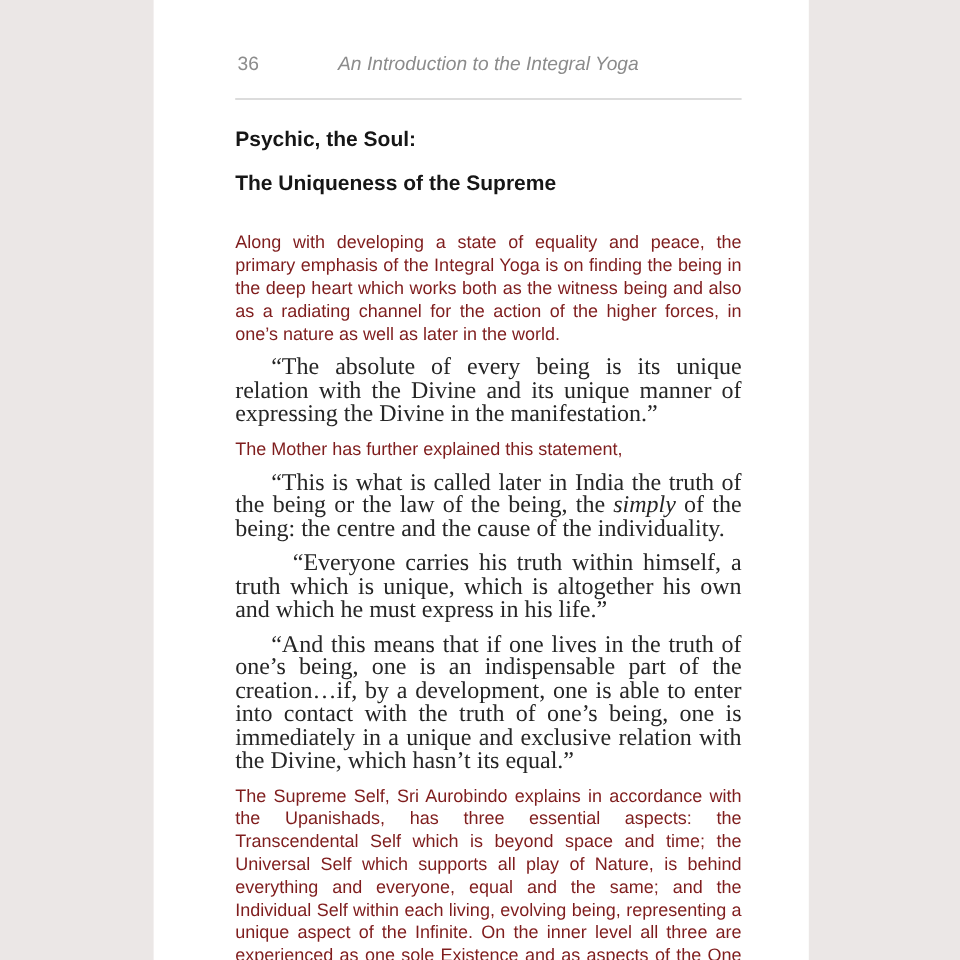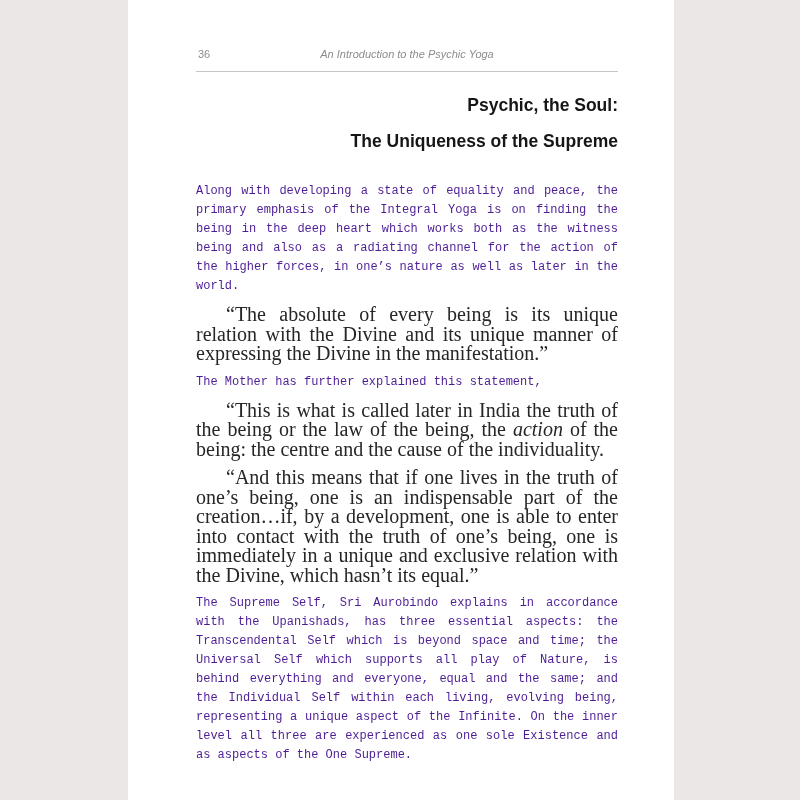--- a/index.html
+++ b/index.html
@@ -15,50 +15,50 @@
     left: 128px; top: 0;
     width: 546px; height: 800px;
     background: #ffffff;
   }
   .content {
     padding: 46px 56px 0 68px;
   }
   .header {
     position: relative;
     color: #8c8c8c;
-    font-size: 11px;
+    font-size: 16px;
     line-height: 16px;
-    padding-bottom: 9px;
+    padding-bottom: 20px;
     border-bottom: 1px solid #c6c6c6;
   }
   .page-num {
     position: absolute;
     left: 2px; top: 0;
   }
   .running-title {
     text-align: center;
     font-style: italic;
   }
   .heading {
-    text-align: right;
+    text-align: left;
     font-weight: bold;
     font-size: 17.5px;
     line-height: 20px;
     color: #161616;
     margin: 23px 0 0 0;
   }
   .heading.second {
     margin-top: 16px;
     margin-bottom: 31px;
   }
   p.sans {
-    font-family: Liberation Mono, monospace;
-    font-size: 12px;
+    font-family: Liberation Sans, sans-serif;
+    font-size: 15px;
     line-height: 19px;
-    color: #4c1d95;
+    color: #7f1d1d;
     text-align: justify;
     margin: 9px 0;
   }
   p.quote {
     font-family: "Liberation Serif", serif;
     font-size: 20px;
     line-height: 19.5px;
     color: #262626;
     text-align: justify;
     text-indent: 30px;
@@ -69,34 +69,35 @@
   }
 </style>
 </head>
 <body>
 
 <div class="page">
   <div class="content">
 
     <div class="header">
       <span class="page-num">36</span>
-      <div class="running-title">An Introduction to the Psychic Yoga</div>
+      <div class="running-title">An Introduction to the Integral Yoga</div>
     </div>
 
     <div class="heading">Psychic, the Soul:</div>
     <div class="heading second">The Uniqueness of the Supreme</div>
 
     <p class="sans">Along with developing a state of equality and peace, the primary emphasis of the Integral Yoga is on finding the being in the deep heart which works both as the witness being and also as a radiating channel for the action of the higher forces, in one’s nature as well as later in the world.</p>
 
     <p class="quote">“The absolute of every being is its unique relation with the Divine and its unique manner of expressing the Divine in the manifestation.”</p>
 
     <p class="sans">The Mother has further explained this statement,</p>
 
-    <p class="quote"><span>“This is what is called later in India the truth of the being or the law of the being, the </span><i>action</i><span> of the being: the centre and the cause of the individuality.</span></p>
+    <p class="quote"><span>“This is what is called later in India the truth of the being or the law of the being, the </span><i>simply</i><span> of the being: the centre and the cause of the individuality.</span></p>
 
+    <p class="quote deep">“Everyone carries his truth within himself, a truth which is unique, which is altogether his own and which he must express in his life.”</p>
 
     <p class="quote">“And this means that if one lives in the truth of one’s being, one is an indispensable part of the creation…if, by a development, one is able to enter into contact with the truth of one’s being, one is immediately in a unique and exclusive relation with the Divine, which hasn’t its equal.”</p>
 
 
     <p class="sans">The Supreme Self, Sri Aurobindo explains in accordance with the Upanishads, has three essential aspects: the Transcendental Self which is beyond space and time; the Universal Self which supports all play of Nature, is behind everything and everyone, equal and the same; and the Individual Self within each living, evolving being, representing a unique aspect of the Infinite. On the inner level all three are experienced as one sole Existence and as aspects of the One Supreme.</p>
 
   </div>
 </div>
 
 </body></html>

